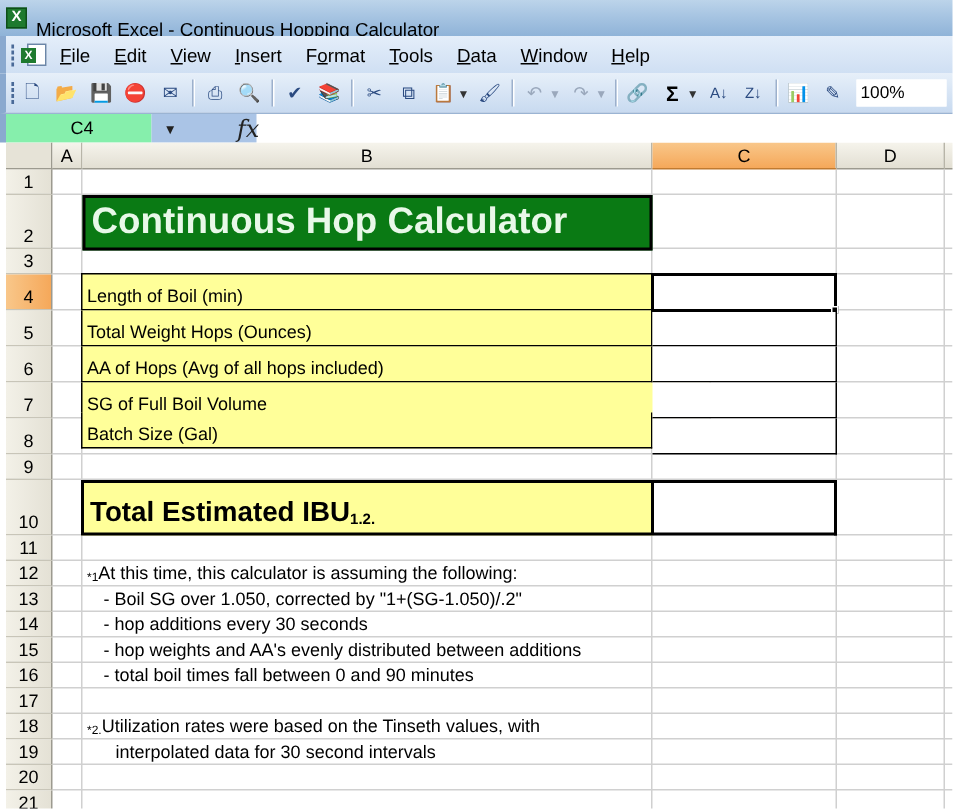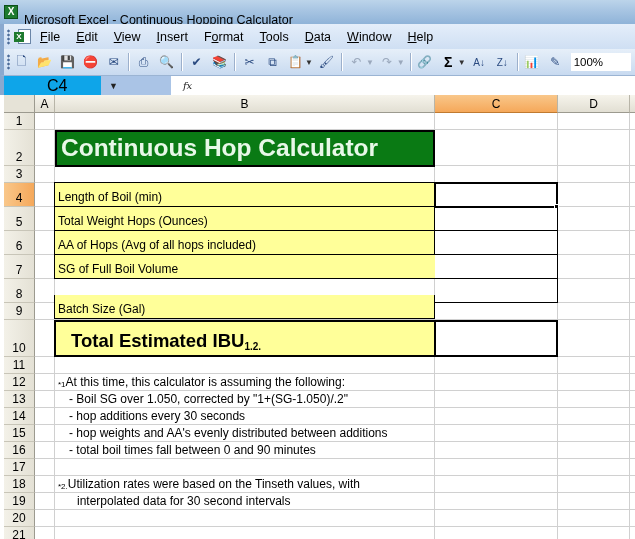--- a/index.html
+++ b/index.html
@@ -13,39 +13,39 @@
   .menu-doc-icon .pg { position:absolute; left:4px; top:0; width:13px; height:15px; background:#fff; border:1px solid #6b86a8; }
   .menu-doc-icon .x { position:absolute; left:0; top:3px; width:10px; height:10px; background:#1e7a2e; color:#fff; font-size:8px; font-weight:bold; display:flex; align-items:center; justify-content:center; }
   .menu-item { font-size: 12.5px; color: #000; margin-right: 16px; white-space: nowrap; }
   .menu-item u { text-decoration: underline; }
   .toolbar { position: absolute; left: 0; top: 49px; width: 635px; height: 27px; background: linear-gradient(to bottom, #e6eff9, #c8daf0); display: flex; align-items: center; border-left: 4px solid #8aa9cf; border-bottom: 1px solid #9bb4d3; }
   .tb-btn { width: 20px; height: 20px; margin: 0 1.5px; display: flex; align-items: center; justify-content: center; font-size: 12px; color: #2a4a80; }
   .tb-sep { width: 1px; height: 18px; background: #9cb0cc; margin: 0 3px; box-shadow: 1px 0 0 #fff; }
   .tb-drop { font-size: 8px; color: #333; margin-left: -2px; margin-right: 2px; }
   .zoom-box { margin-left: 4px; width: 60px; height: 18px; background: #fff; border: 1px solid #fff; font-size: 11.5px; padding-left: 2px; line-height: 17px; }
   .formulabar { position: absolute; left: 0; top: 76px; width: 635px; height: 19px; background: #fff; display: flex; align-items: center; border-left: 4px solid #8aa9cf; }
-  .namebox { width: 97px; height: 19px; font-size: 16px; padding-left: 43px; line-height: 19px; background: #0ea5e9; }
+  .namebox { width: 97px; height: 19px; font-size: 12px; padding-left: 43px; line-height: 19px; background: #86efac; }
   .namebox-drop { width: 70px; height: 19px; background: #aac4e6; display: flex; align-items: center; padding-left: 8px; font-size: 9px; color: #222; }
   .grid-wrap { position: absolute; left: 4px; top: 95px; width: 631px; height: 444px; overflow: hidden; }
   .grid-wrap::before { content: ""; position: absolute; left: -4px; top: 0; width: 4px; height: 444px; background: #8aa9cf; }
   .colhdr { position: absolute; top: 0; height: 18px; background: linear-gradient(to bottom, #f6f4ec, #e2dfd3); border-right: 1px solid #b8b5a8; border-bottom: 1px solid #9c9a8f; font-size: 12px; text-align: center; line-height: 18px; color: #000; }
   .colhdr.sel { background: linear-gradient(to bottom, #f9c78a, #f5a85a); border-bottom-color: #c07a30; }
   .rowhdr { position: absolute; left: 0; width: 31px; background: linear-gradient(to right, #f3f1e8, #e4e1d5); border-right: 1px solid #9c9a8f; border-bottom: 1px solid #c8c5b8; font-size: 12px; text-align: center; color: #000; display: flex; align-items: flex-end; justify-content: center; padding-bottom: 1px; }
   .rowhdr.sel { background: linear-gradient(to right, #f9c78a, #f5a85a); }
   .corner { position: absolute; left: 0; top: 0; width: 31px; height: 18px; background: #e6e3d7; border-right: 1px solid #9c9a8f; border-bottom: 1px solid #9c9a8f; }
   .gline-h { position: absolute; left: 31px; height: 1px; background: #d0d0d0; }
   .gline-v { position: absolute; top: 18px; width: 1px; background: #d0d0d0; }
   .cell { position: absolute; font-size: 12px; color: #000; white-space: nowrap; display: flex; align-items: flex-end; padding-left: 3px; padding-bottom: 2px; }
   .title-cell { background: #0a7a14; border: 2px solid #000; color: #e8f8e8; font-weight: bold; font-size: 24.5px; padding-left: 4px; padding-bottom: 3px; }
   .label-cell { background: #ffff99; border-left: 1px solid #000; border-right: 1px solid #000; border-bottom: 1px solid #000; }
   .label-cell.first { border-top: 1px solid #000; }
   .input-cell { background: #fff; border-right: 1px solid #000; border-bottom: 1px solid #000; }
   .input-cell.active { border: 2px solid #000; }
   .fill-handle { position: absolute; width: 5px; height: 5px; background: #000; border: 1px solid #fff; }
-  .total-label { background: #ffff99; border: 2px solid #000; font-weight: bold; font-size: 18.5px; padding-left: 15px; padding-bottom: 3px; }
+  .total-label { background: #ffff99; border: 2px solid #000; font-weight: bold; font-size: 18.5px; padding-left: 4px; padding-bottom: 3px; }
   .total-label sup { font-size: 10px; vertical-align: 8px; font-weight: bold; }
   .total-value { background: #fff; border: 2px solid #000; border-left: none; }
   .note { font-size: 12px; padding-left: 3px; }
   .note sup { font-size: 8px; vertical-align: 4px; }
   .indent { padding-left: 14px; }
   .indent2 { padding-left: 22px; }
 </style>
 </head>
 <body>
 
@@ -104,21 +104,21 @@
   <div class="tb-sep"></div>
   <div class="tb-btn">📊</div>
   <div class="tb-btn">✎</div>
   <div class="zoom-box">100%</div>
 </div>
 
 <div class="formulabar">
   <div class="namebox">C4</div>
   <div class="namebox-drop">
     <span>▼</span>
-    <span style="margin-left:65px;font-style:italic;font-family:'DejaVu Serif',serif;font-size:10px">fx</span>
+    <span style="margin-left:40px;font-style:italic;font-family:'DejaVu Serif',serif;font-size:16px">fx</span>
   </div>
   <div style="flex:1;height:19px;"></div>
 </div>
 
 <div class="grid-wrap">
   <div class="corner"></div>
 
   <div class="colhdr" style="left:31px;width:20px">A</div>
   <div class="colhdr" style="left:51px;width:380px">B</div>
   <div class="colhdr sel" style="left:431px;width:123px">C</div>
@@ -172,21 +172,21 @@
   <div class="gline-v" style="left:430px;height:430px"></div>
   <div class="gline-v" style="left:553px;height:430px"></div>
   <div class="gline-v" style="left:625px;height:430px"></div>
 
   <div class="cell title-cell" style="left:51px;top:35px;width:380px;height:37px">Continuous Hop Calculator</div>
 
   <div class="cell label-cell first" style="left:50px;top:87px;width:421px;height:25px">Length of Boil (min)</div>
   <div class="cell label-cell" style="left:50px;top:112px;width:381px;height:24px">Total Weight Hops (Ounces)</div>
   <div class="cell label-cell" style="left:50px;top:136px;width:381px;height:24px">AA of Hops (Avg of all hops included)</div>
   <div class="cell label-cell" style="left:50px;top:160px;width:420px;height:24px">SG of Full Boil Volume</div>
-  <div class="cell label-cell" style="left:50px;top:200px;width:381px;height:24px">Batch Size (Gal)</div>
+  <div class="cell label-cell" style="left:50px;top:180px;width:381px;height:24px">Batch Size (Gal)</div>
 
   <div class="cell input-cell active" style="left:430px;top:87px;width:124px;height:26px"></div>
   <div class="fill-handle" style="left:550px;top:109px"></div>
   <div class="cell input-cell" style="left:431px;top:113px;width:123px;height:23px"></div>
   <div class="cell input-cell" style="left:431px;top:136px;width:123px;height:24px"></div>
   <div class="cell input-cell" style="left:431px;top:160px;width:123px;height:24px"></div>
   <div class="cell input-cell" style="left:431px;top:184px;width:123px;height:24px"></div>
 
   <div class="cell total-label" style="left:50px;top:225px;width:382px;height:37px">
     <span>Total Estimated IBU</span>

